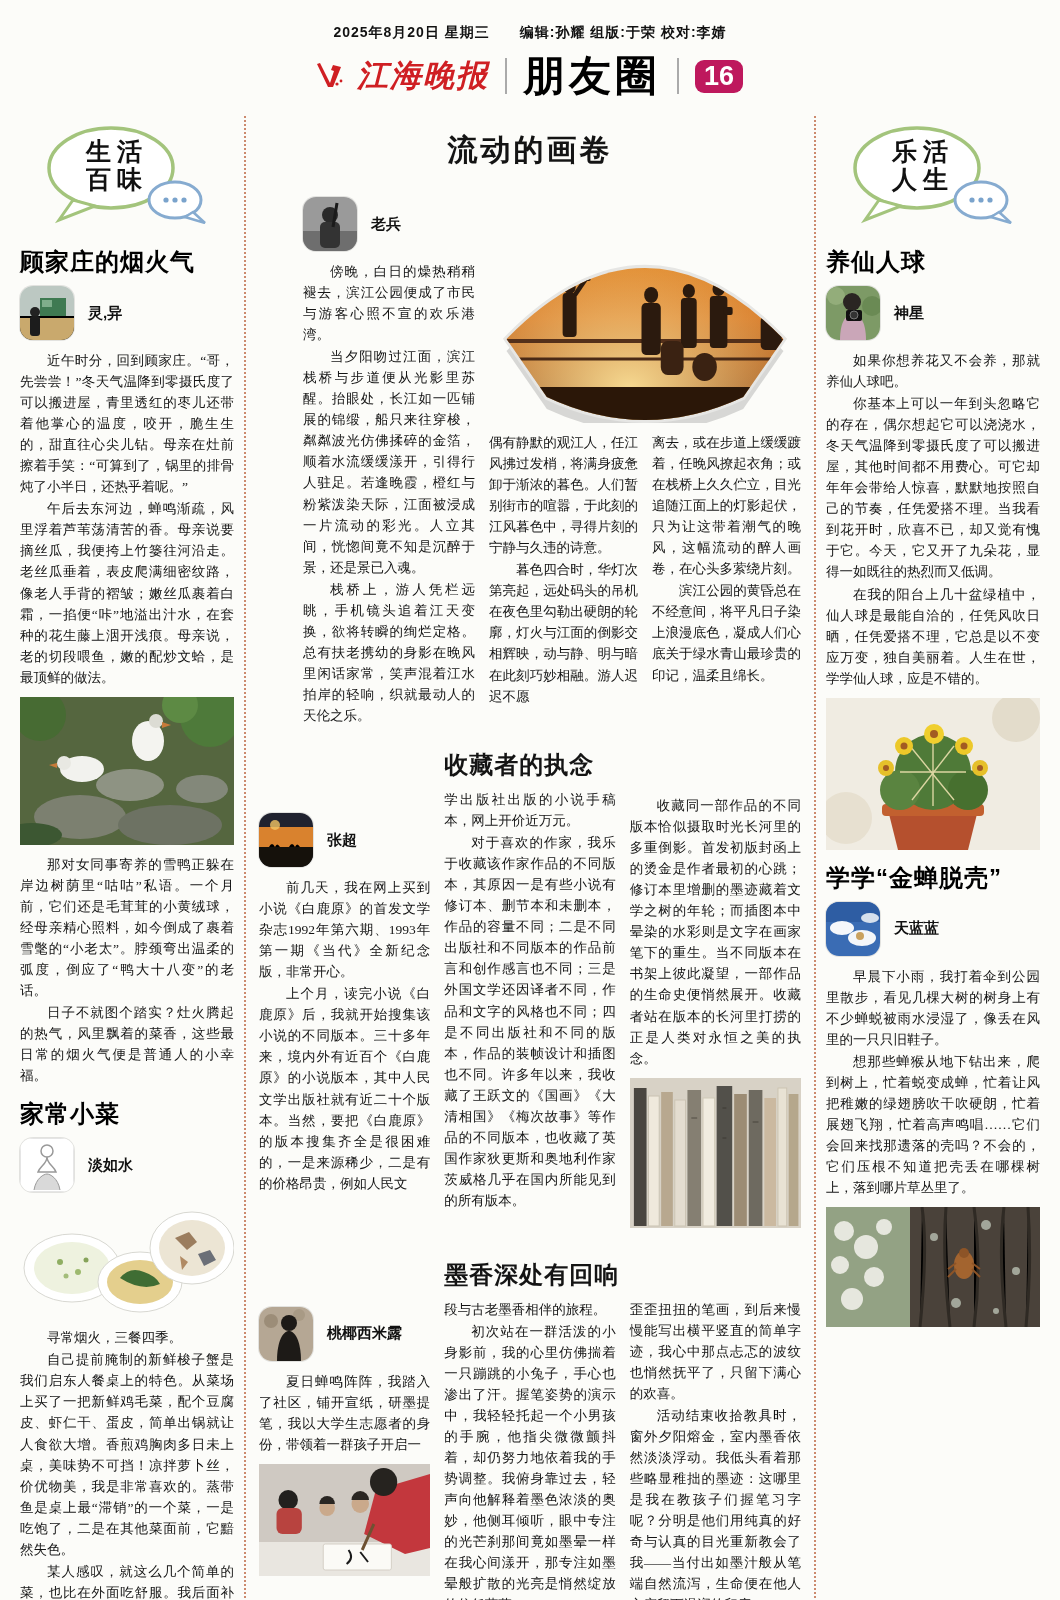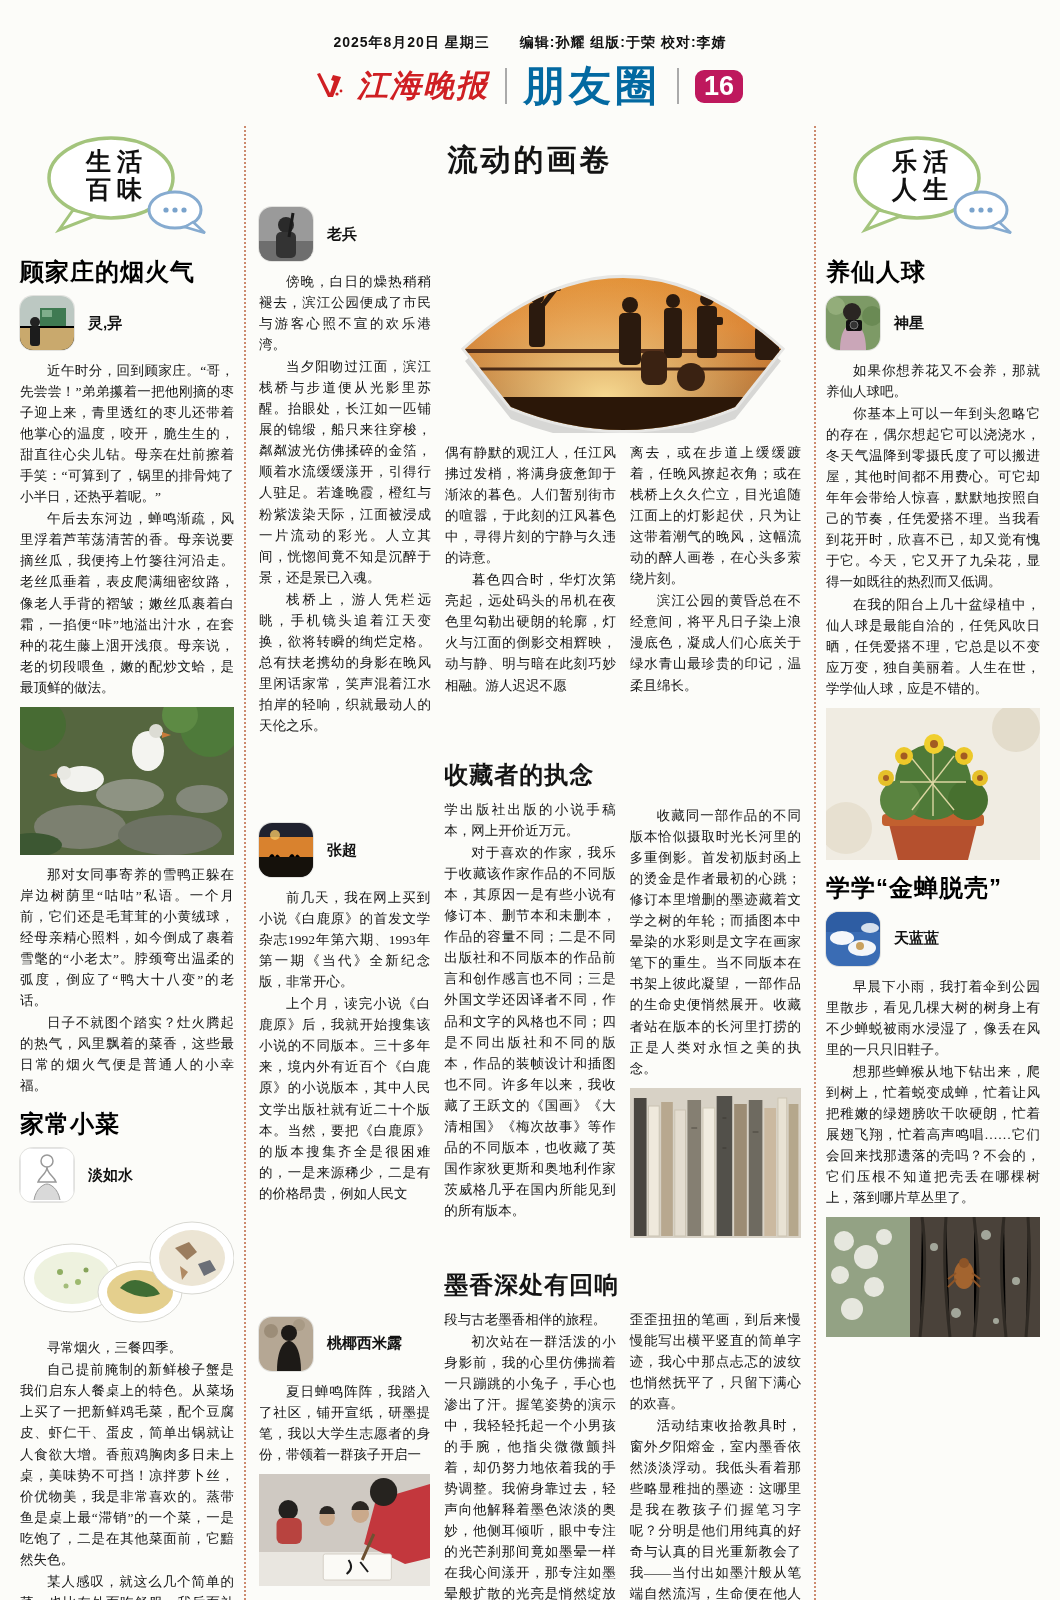--- a/index.html
+++ b/index.html
@@ -7,36 +7,36 @@
     width:1060px; min-height:1600px; background:#fcfcf9;
     font-family:"Liberation Serif", serif; color:#141414;
     -webkit-font-smoothing:antialiased;
   }
   .page{padding:0 20px;}
 
   
   .dateline{
     text-align:center; font-size:14px; font-weight:bold;
     font-family:"Liberation Sans", sans-serif; color:#111;
-    padding:34px 0 4px; letter-spacing:1px;
+    padding:24px 0 4px; letter-spacing:1px;
   }
   .dateline span + span{margin-left:30px;}
   .masthead{
     display:flex; align-items:center; justify-content:center; gap:16px;
     padding:2px 0 12px;
   }
   .brand{display:flex; align-items:center; gap:6px;}
   .brand-text{
     color:#cf1f23; font-size:31px; font-weight:bold; font-style:italic;
     font-family:"Liberation Serif", serif; letter-spacing:2px;
   }
   .mast-div{width:2px; height:36px; background:#aaa;}
   .section-name{
     font-size:42px; font-weight:900; letter-spacing:4px;
-    font-family:"Liberation Sans", sans-serif; color:#0369a1;
+    font-family:"Liberation Sans", sans-serif; color:#000000;
   }
   .page-num{
     background:#be185d; color:#fff; border-radius:9px;
     font-family:"Liberation Sans", sans-serif; font-weight:bold;
     font-size:27px; padding:3px 9px; line-height:1;
   }
 
   
   .columns{display:flex; align-items:stretch;}
   .col-side{width:214px; flex:none;}
@@ -72,21 +72,21 @@
   }
   p.body.noindent{text-indent:0;}
   .photo{margin:9px 0; line-height:0;}
   .photo svg{display:block;}
 
   
   .mid-head{
     text-align:center; font-family:"Liberation Sans", sans-serif;
     font-weight:bold; font-size:30px; letter-spacing:3px; margin:14px 0 18px;
   }
-  .mid-art1{display:flex; gap:14px;}
+  .mid-art1{display:flex; gap:14px;margin-left:44px;}
   .mid-art1 .c1{width:172px; flex:none;}
   .mid-art1 .rest{flex:1; min-width:0;}
   .two-col{display:flex; gap:14px; margin-top:8px;}
   .two-col > div{flex:1 1 0; min-width:0;}
   .mid-art{display:flex; gap:14px; margin-top:20px;}
   .mid-art .mc{flex:1 1 0; min-width:0;}
   .mid-title{
     font-family:"Liberation Sans", sans-serif; font-weight:bold;
     font-size:24px; letter-spacing:1px; white-space:nowrap; margin:2px 0 8px;
   }
@@ -145,21 +145,21 @@
             <rect y="30" width="54" height="24" fill="#c8a express96d"></rect>
             <rect y="32" width="54" height="22" fill="#c9a96d"></rect>
             <rect x="20" y="12" width="26" height="18" fill="#3f7a52"></rect>
             <rect x="22" y="14" width="10" height="7" fill="#7fae8b"></rect>
             <circle cx="15" cy="26" r="5" fill="#222"></circle>
               <rect x="10" y="30" width="10" height="20" rx="3" fill="#1c1c1c"></rect>
           </svg>
         </div>
         <div class="author">灵,异</div>
       </div>
-      <p class="body">近午时分，回到顾家庄。“哥，先尝尝！”弟弟攥着一把他刚摘的枣子迎上来，青里透红的枣儿还带着他掌心的温度，咬开，脆生生的，甜直往心尖儿钻。母亲在灶前擦着手笑：“可算到了，锅里的排骨炖了小半日，还热乎着呢。”</p>
+      <p class="body">近午时分，回到顾家庄。“哥，先尝尝！”冬天气温降到零摄氏度了可以搬进屋，青里透红的枣儿还带着他掌心的温度，咬开，脆生生的，甜直往心尖儿钻。母亲在灶前擦着手笑：“可算到了，锅里的排骨炖了小半日，还热乎着呢。”</p>
       <p class="body">午后去东河边，蝉鸣渐疏，风里浮着芦苇荡清苦的香。母亲说要摘丝瓜，我便挎上竹篓往河沿走。老丝瓜垂着，表皮爬满细密纹路，像老人手背的褶皱；嫩丝瓜裹着白霜，一掐便“咔”地溢出汁水，在套种的花生藤上洇开浅痕。母亲说，老的切段喂鱼，嫩的配炒文蛤，是最顶鲜的做法。</p>
 
       <div class="photo">
         <svg width="214" height="148" viewBox="0 0 214 148">
           <rect width="214" height="148" fill="#55663f"></rect>
           <circle cx="20" cy="18" r="26" fill="#476b33"></circle>
             <circle cx="190" cy="20" r="30" fill="#4e7a3a"></circle>
           <circle cx="160" cy="8" r="18" fill="#5d8a44"></circle>
           <ellipse cx="60" cy="120" rx="46" ry="22" fill="#7c8070"></ellipse>
           <ellipse cx="150" cy="128" rx="52" ry="20" fill="#6d7263"></ellipse>

